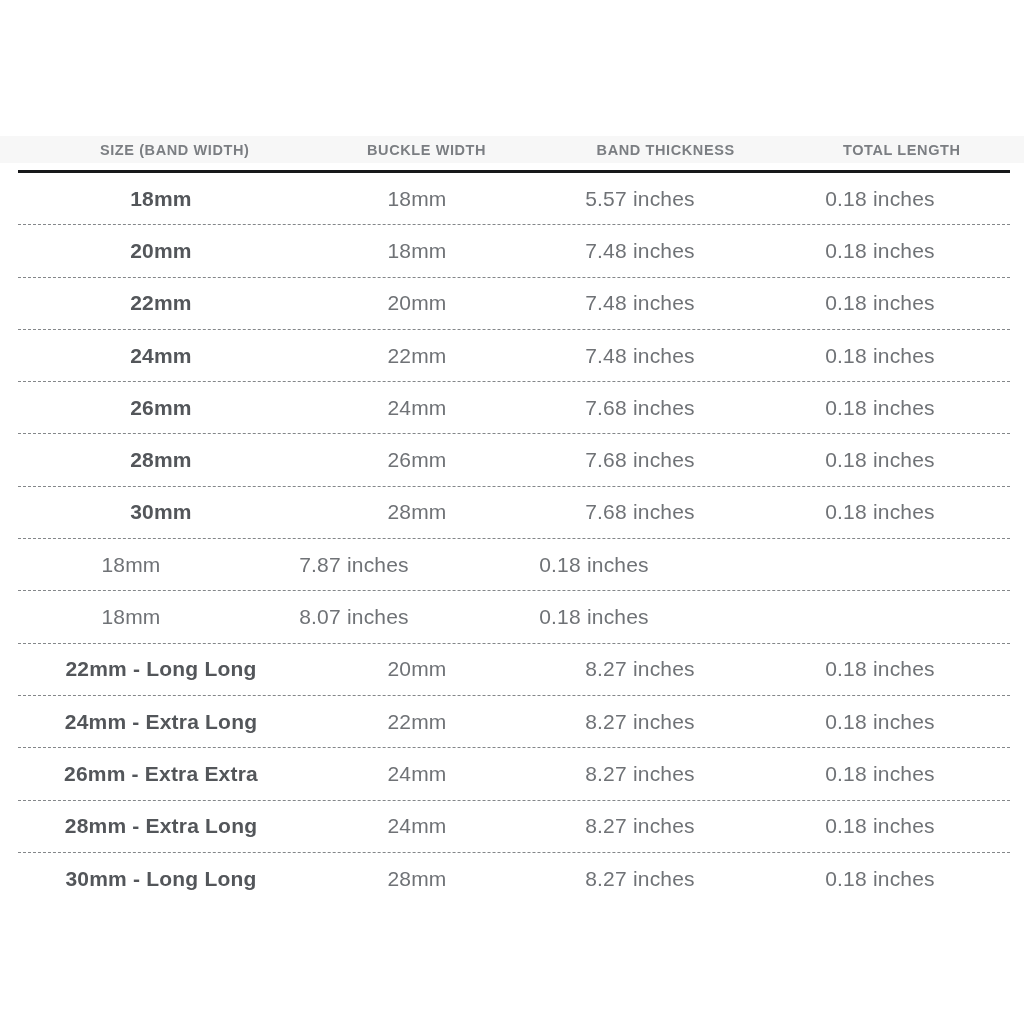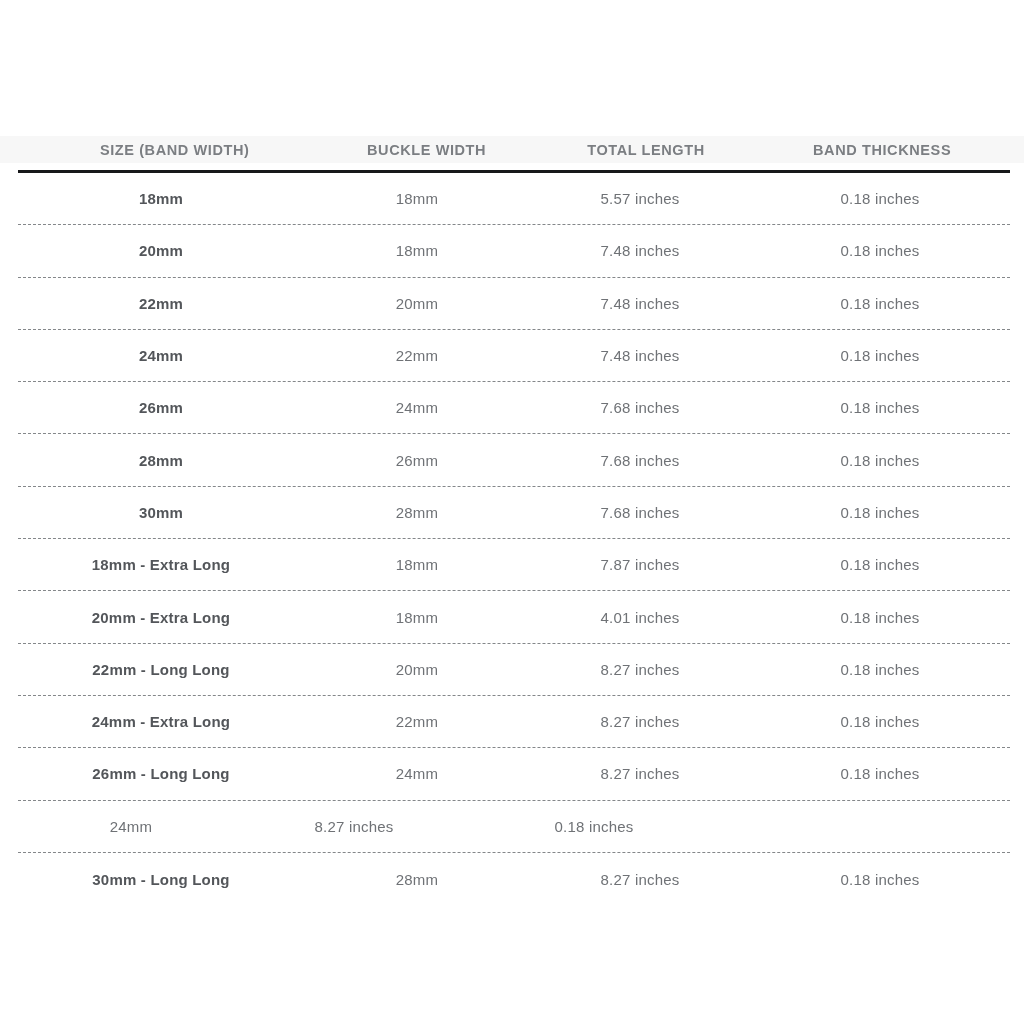--- a/index.html
+++ b/index.html
@@ -35,42 +35,42 @@
 
   
   .tbody{position:absolute;left:18px;top:173px;width:992px;}
   .tr{
     display:flex;align-items:center;height:52.3px;box-sizing:border-box;
   }
   .tr:not(:last-child){
     border-bottom:1px dashed #84878a;
   }
   .td{
-    text-align:center;font-size:15px;color:#6f7276;
+    text-align:center;font-size:21px;color:#6f7276;
     letter-spacing:0.2px;white-space:nowrap;
   }
   .td.size{font-weight:700;color:#53565a;}
 
   
   .c1{width:286px;}
   .c2{width:226px;}
   .c3{width:220px;}
   .c4{width:260px;}
 </style>
 </head>
 <body>
 
 <div class="size-chart">
 
   <div class="thead">
     <div class="thead-inner">
       <div class="th c1">SIZE (BAND WIDTH)</div>
       <div class="th c2">BUCKLE WIDTH</div>
+      <div class="th c4">BAND THICKNESS</div>
       <div class="th c3">TOTAL LENGTH</div>
-      <div class="th c4">BAND THICKNESS</div>
     </div>
   </div>
 
   <div class="header-rule"></div>
 
   <div class="tbody" id="tbody">
   <div class="tr">
     <div class="td size c1">18mm</div>
     <div class="td c2">18mm</div>
     <div class="td c3">5.57 inches</div>
@@ -113,55 +113,54 @@
   </div>
 
   <div class="tr">
     <div class="td size c1">30mm</div>
     <div class="td c2">28mm</div>
     <div class="td c3">7.68 inches</div>
     <div class="td c4">0.18 inches</div>
   </div>
 
   <div class="tr">
-    <div class="td size c1">18mm - Extra Long</div>
     <div class="td c2">18mm</div>
     <div class="td c3">7.87 inches</div>
     <div class="td c4">0.18 inches</div>
   </div>
 
   <div class="tr">
-    <div class="td size c1">20mm - Extra Long</div>
     <div class="td c2">18mm</div>
-    <div class="td c3">4.01 inches</div>
+    <div class="td c3">8.07 inches</div>
     <div class="td c4">0.18 inches</div>
   </div>
 
   <div class="tr">
     <div class="td size c1">22mm - Long Long</div>
     <div class="td c2">20mm</div>
     <div class="td c3">8.27 inches</div>
     <div class="td c4">0.18 inches</div>
   </div>
 
   <div class="tr">
     <div class="td size c1">24mm - Extra Long</div>
     <div class="td c2">22mm</div>
     <div class="td c3">8.27 inches</div>
     <div class="td c4">0.18 inches</div>
   </div>
 
   <div class="tr">
-    <div class="td size c1">26mm - Long Long</div>
+    <div class="td size c1">26mm - Extra Extra</div>
     <div class="td c2">24mm</div>
     <div class="td c3">8.27 inches</div>
     <div class="td c4">0.18 inches</div>
   </div>
 
   <div class="tr">
+    <div class="td size c1">28mm - Extra Long</div>
     <div class="td c2">24mm</div>
     <div class="td c3">8.27 inches</div>
     <div class="td c4">0.18 inches</div>
   </div>
 
   <div class="tr">
     <div class="td size c1">30mm - Long Long</div>
     <div class="td c2">28mm</div>
     <div class="td c3">8.27 inches</div>
     <div class="td c4">0.18 inches</div>

